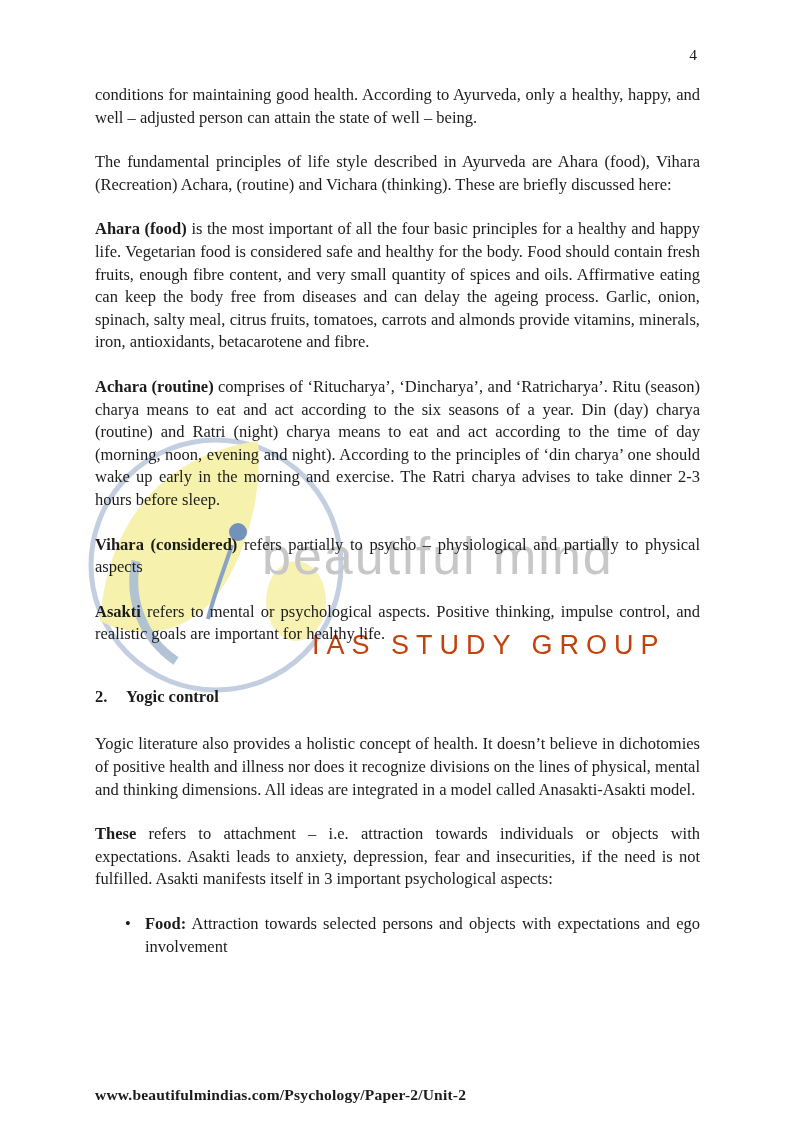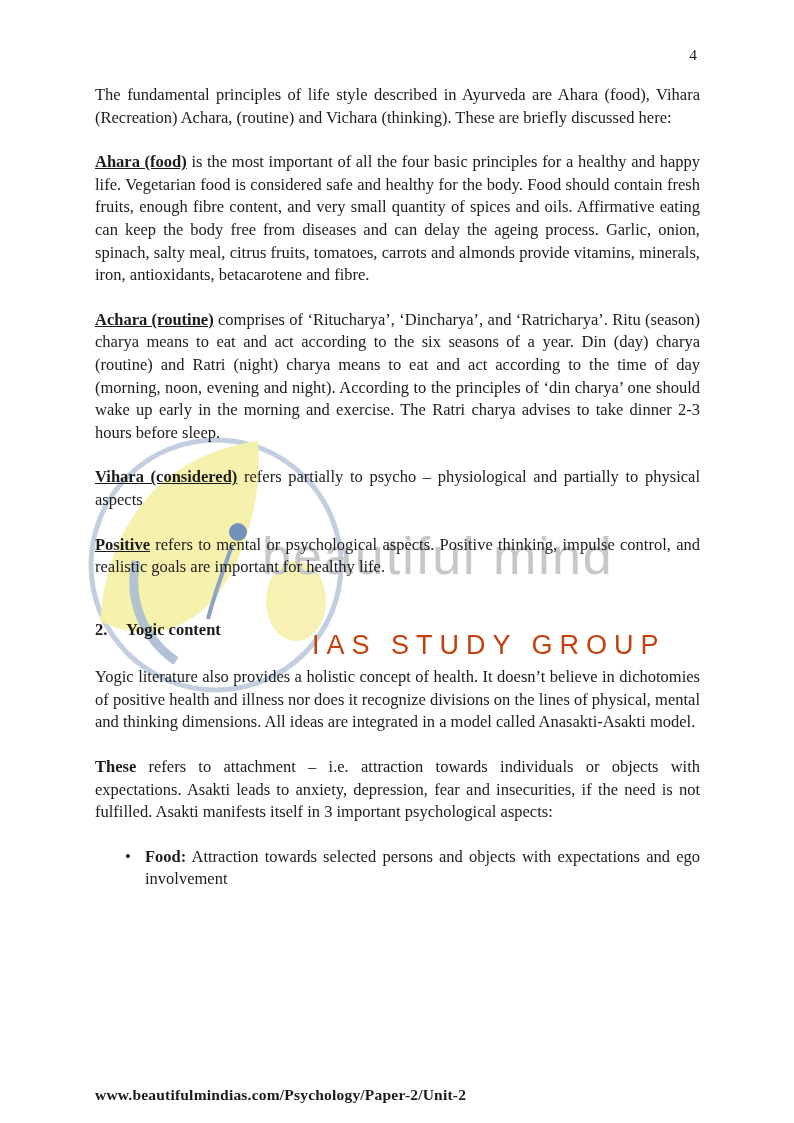--- a/index.html
+++ b/index.html
@@ -35,21 +35,21 @@
     padding: 84px 94px 0 95px;
     font-size: 16.5px;
     line-height: 22.6px;
     text-align: justify;
   }
   .page-number {
     position: absolute; top: 46px; right: 97px;
     z-index: 1; font-size: 15.5px;
   }
   p.para { margin: 0 0 22px 0; }
-  .lead-ul { font-weight: bold; text-decoration: underline; }
+  .lead-ul { font-weight: bold; }
   .lead-b  { font-weight: bold; }
 
   .heading {
     margin: 40px 0 25px 0;
     font-weight: bold;
     font-size: 16.5px;
     text-align: left;
   }
   .heading .h-num { display: inline-block; width: 31px; }
 
@@ -84,32 +84,33 @@
       <path d="M 152 122 C 142 152 134 172 128 196" fill="none" stroke="#8aa3c4" stroke-width="4"></path>
     </svg>
     <div class="wm-brand">beautiful mind</div>
     <div class="wm-sub">IAS STUDY GROUP</div>
   </div>
 
   <div class="page-number">4</div>
 
   <div class="content">
 
+    <p class="para">conditions for maintaining good health. According to Ayurveda, only a healthy, happy, and well – adjusted person can attain the state of well – being.</p>
 
     <p class="para">The fundamental principles of life style described in Ayurveda are Ahara (food), Vihara (Recreation) Achara, (routine) and Vichara (thinking). These are briefly discussed here:</p>
 
     <p class="para"><span class="lead-ul">Ahara (food)</span><span> is the most important of all the four basic principles for a healthy and happy life. Vegetarian food is considered safe and healthy for the body. Food should contain fresh fruits, enough fibre content, and very small quantity of spices and oils. Affirmative eating can keep the body free from diseases and can delay the ageing process. Garlic, onion, spinach, salty meal, citrus fruits, tomatoes, carrots and almonds provide vitamins, minerals, iron, antioxidants, betacarotene and fibre.</span></p>
 
     <p class="para"><span class="lead-ul">Achara (routine)</span><span> comprises of ‘Ritucharya’, ‘Dincharya’, and ‘Ratricharya’. Ritu (season) charya means to eat and act according to the six seasons of a year. Din (day) charya (routine) and Ratri (night) charya means to eat and act according to the time of day (morning, noon, evening and night). According to the principles of ‘din charya’ one should wake up early in the morning and exercise.  The Ratri charya advises to take dinner 2-3 hours before sleep.</span></p>
 
     <p class="para"><span class="lead-ul">Vihara (considered)</span><span> refers partially to psycho – physiological and partially to physical aspects</span></p>
 
-    <p class="para"><span class="lead-ul">Positive</span><span> refers to mental or psychological aspects. Positive thinking, impulse control, and realistic goals are important for healthy life.</span></p>
+    <p class="para"><span class="lead-ul">Asakti</span><span> refers to mental or psychological aspects. Positive thinking, impulse control, and realistic goals are important for healthy life.</span></p>
 
-    <div class="heading"><span class="h-num">2.</span><span>Yogic content</span></div>
+    <div class="heading"><span class="h-num">2.</span><span>Yogic control</span></div>
 
     <p class="para">Yogic literature also provides a holistic concept of health. It doesn’t believe in dichotomies of positive health and illness nor does it recognize divisions on the lines of physical, mental and thinking dimensions.  All ideas are integrated in a model called Anasakti-Asakti model.</p>
 
     <p class="para"><span class="lead-b">These</span><span> refers to attachment – i.e. attraction towards individuals or objects with expectations.  Asakti leads to anxiety, depression, fear and insecurities, if the need is not fulfilled. Asakti manifests itself in 3 important psychological aspects:</span></p>
 
     <div class="bullet-row">
       <span class="bullet-marker">•</span>
       <div class="bullet-text"><span class="lead-b">Food:</span><span> Attraction towards selected persons and objects with expectations and ego involvement</span></div>
     </div>
 

